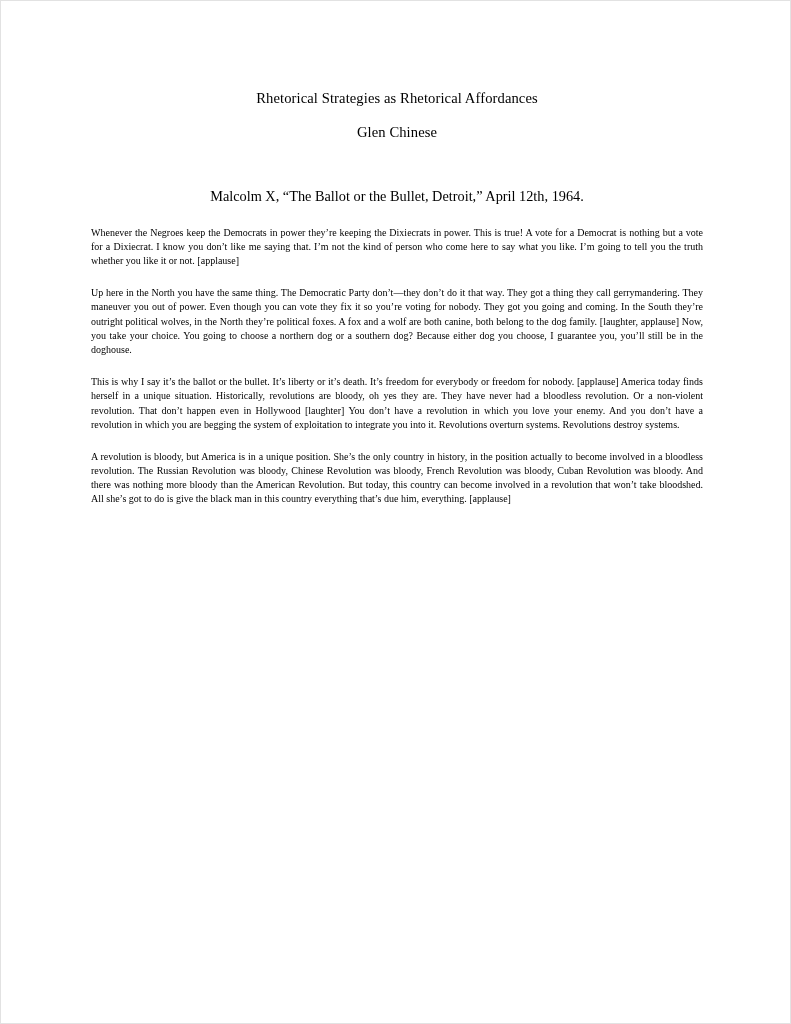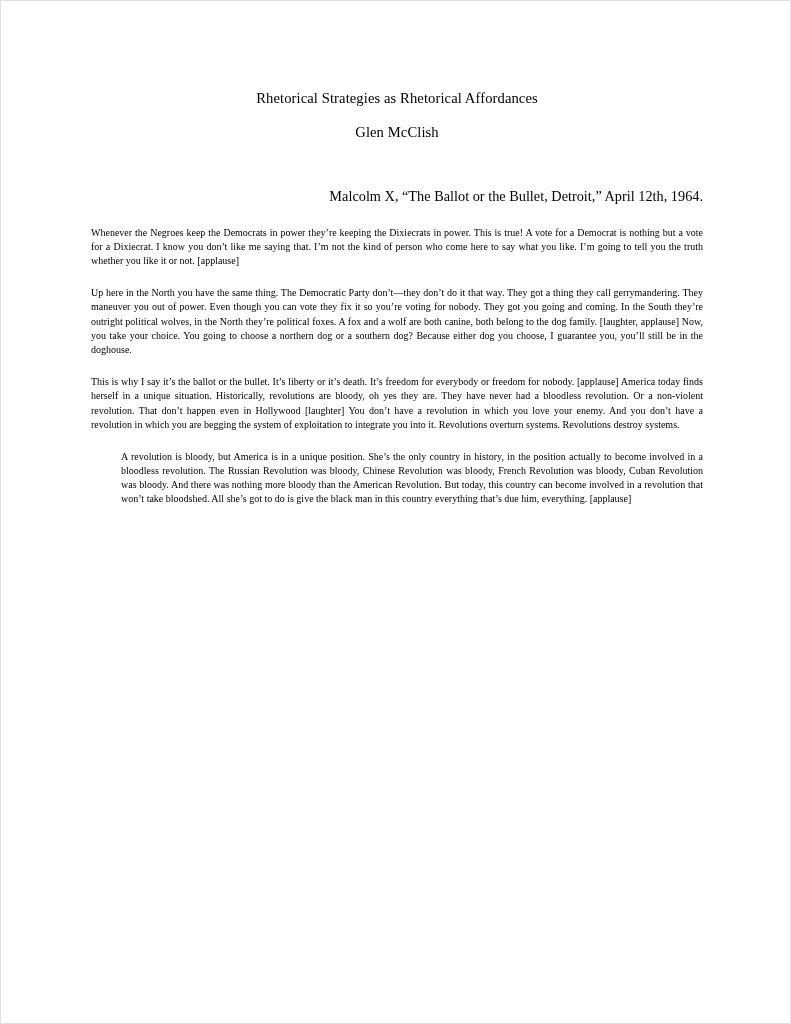--- a/index.html
+++ b/index.html
@@ -46,45 +46,44 @@
     text-align: center;
     font-size: 14.6px;
     line-height: 1.35;
     margin: 0 0 44px 0;
     letter-spacing: 0.1px;
   }
   .source-line {
     font-size: 14.3px;
     line-height: 1.42;
     margin: 0 0 19px 0;
-    text-align: right;
+    text-align: center;
   }
   .para {
     font-size: 10px;
     line-height: 1.42;
     margin: 0 0 18px 0;
     text-align: justify;
     text-justify: inter-word;
     hyphens: none;
   }
   .para:last-child {
     margin-bottom: 0;
-    margin-left: 30px;
   }
 </style>
 </head>
 <body>
 
 <div class="page">
   <div class="sheet">
     <div class="content">
 
       <div class="doc-title">Rhetorical Strategies as Rhetorical Affordances</div>
 
-      <div class="doc-author">Glen McClish</div>
+      <div class="doc-author">Glen Chinese</div>
 
       <div class="source-line">Malcolm X, “The Ballot or the Bullet, Detroit,” April 12th, 1964.</div>
 
       <p class="para">Whenever the Negroes keep the Democrats in power they’re keeping the Dixiecrats in power. This is true! A vote for a Democrat is nothing but a vote for a Dixiecrat. I know you don’t like me saying that. I’m not the kind of person who come here to say what you like. I’m going to tell you the truth whether you like it or not. [applause]</p>
 
       <p class="para">Up here in the North you have the same thing. The Democratic Party don’t—they don’t do it that way. They got a thing they call gerrymandering. They maneuver you out of power. Even though you can vote they fix it so you’re voting for nobody. They got you going and coming. In the South they’re outright political wolves, in the North they’re political foxes. A fox and a wolf are both canine, both belong to the dog family. [laughter, applause] Now, you take your choice. You going to choose a northern dog or a southern dog? Because either dog you choose, I guarantee you, you’ll still be in the doghouse.</p>
 
       <p class="para">This is why I say it’s the ballot or the bullet. It’s liberty or it’s death. It’s freedom for everybody or freedom for nobody. [applause] America today finds herself in a unique situation. Historically, revolutions are bloody, oh yes they are. They have never had a bloodless revolution. Or a non-violent revolution. That don’t happen even in Hollywood [laughter] You don’t have a revolution in which you love your enemy. And you don’t have a revolution in which you are begging the system of exploitation to integrate you into it. Revolutions overturn systems. Revolutions destroy systems.</p>
 
       <p class="para">A revolution is bloody, but America is in a unique position. She’s the only country in history, in the position actually to become involved in a bloodless revolution. The Russian Revolution was bloody, Chinese Revolution was bloody, French Revolution was bloody, Cuban Revolution was bloody. And there was nothing more bloody than the American Revolution. But today, this country can become involved in a revolution that won’t take bloodshed. All she’s got to do is give the black man in this country everything that’s due him, everything. [applause]</p>

